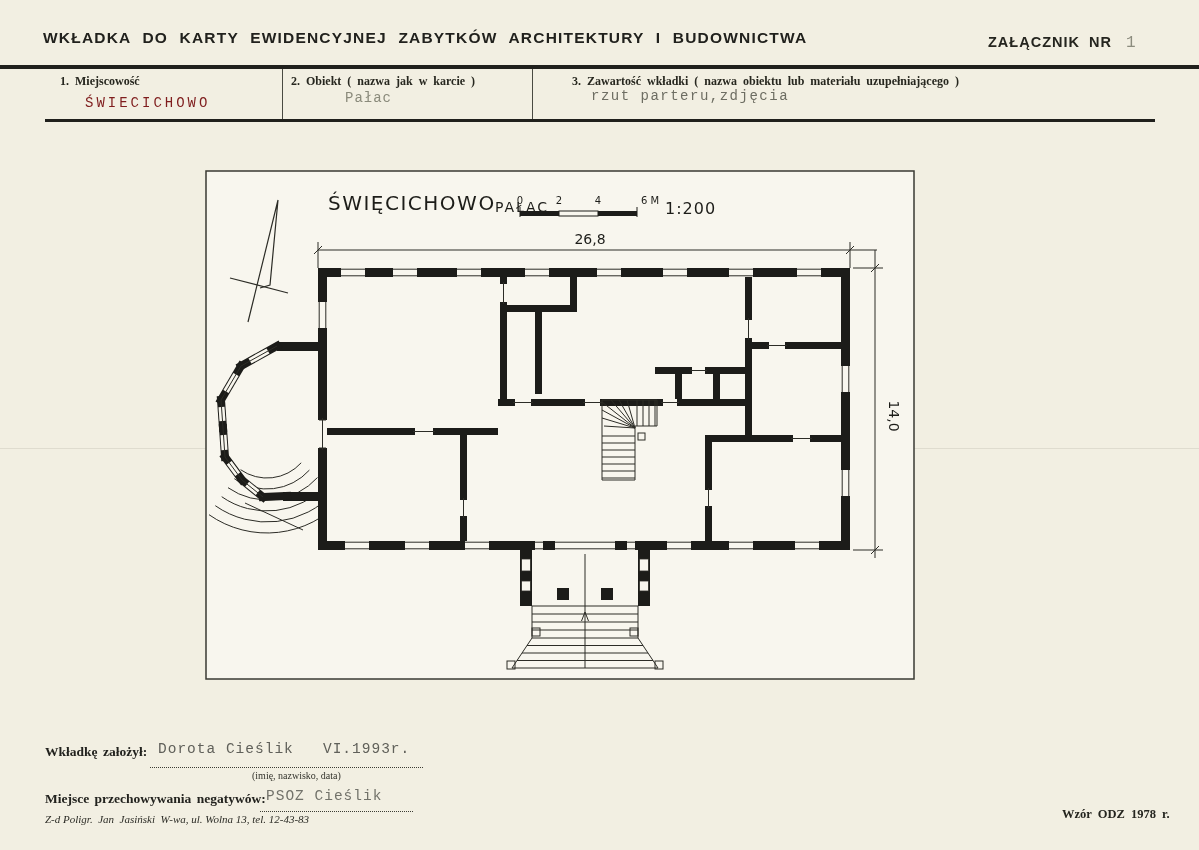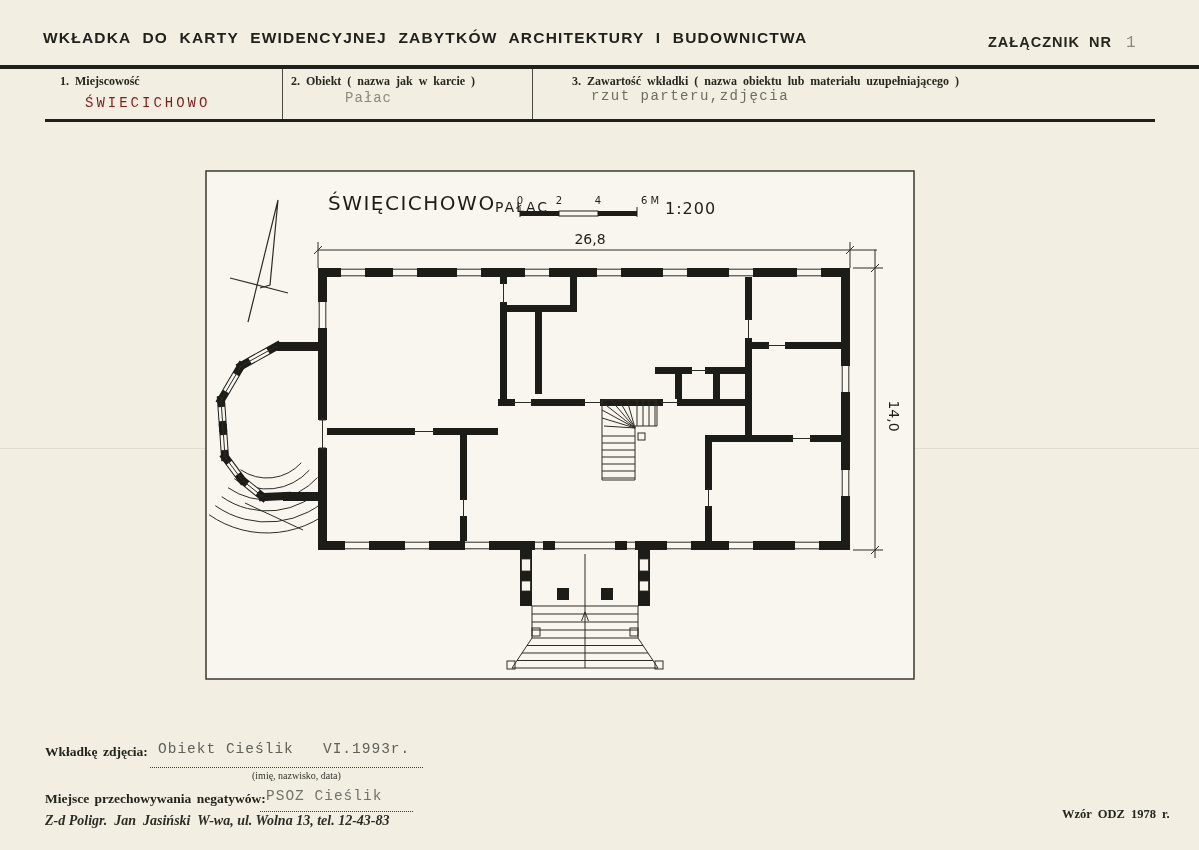--- a/index.html
+++ b/index.html
@@ -44,21 +44,21 @@
   
   .sheet{position:absolute;left:205px;top:170px;width:710px;height:510px;}
   
   .founder{position:absolute;left:45px;top:744px;font-size:13.5px;font-weight:bold;word-spacing:2px;}
   .founder-line{position:absolute;left:150px;top:751px;width:273px;border-bottom:1.6px dotted #3c3c34;height:16px;}
   .founder-val{position:absolute;left:158px;top:742px;font-family:"Liberation Mono",monospace;white-space:pre;font-size:14.5px;letter-spacing:1px;color:#60605a;}
   .founder-hint{position:absolute;left:252px;top:770px;font-size:10px;color:#33332c;}
   .negatives{position:absolute;left:45px;top:791px;font-size:13.5px;font-weight:bold;word-spacing:2px;}
   .neg-line{position:absolute;left:260px;top:797px;width:153px;border-bottom:1.6px dotted #3c3c34;height:14px;}
   .neg-val{position:absolute;left:266px;top:789px;font-family:"Liberation Mono",monospace;white-space:pre;font-size:14.5px;letter-spacing:1px;color:#72726a;}
-  .printer{position:absolute;left:45px;top:813px;font-style:italic;font-size:14px;white-space:pre;color:#2c2c26;font-weight:bold;}
+  .printer{position:absolute;left:45px;top:813px;font-style:italic;font-size:11px;white-space:pre;color:#2c2c26;}
   .template-note{position:absolute;left:1062px;top:807px;font-size:12.5px;font-weight:bold;word-spacing:3px;color:#25251f;}
   svg text{font-family:"DejaVu Sans", sans-serif;fill:#1d1d19;}
 </style>
 </head>
 <body>
 
 <div class="page">
   <div class="crease"></div>
 
   <div class="hdr-title">WKŁADKA DO KARTY EWIDENCYJNEJ ZABYTKÓW ARCHITEKTURY I BUDOWNICTWA</div>
@@ -291,23 +291,23 @@
         <rect x="450" y="491" width="8" height="8"></rect>
       </g>
 
       <g stroke="#2c2c26" stroke-width="1" fill="none">
         <line x1="380" y1="384" x2="380" y2="498"></line>
         <path d="M380,442 L376.5,451 M380,442 L383.5,451"></path>
       </g>
     </g>
   </svg>
 
-  <div class="founder">Wkładkę zdjęcia:</div>
+  <div class="founder">Wkładkę założył:</div>
   <div class="founder-line"></div>
-  <div class="founder-val typed">Obiekt Cieślik   VI.1993r.</div>
+  <div class="founder-val typed">Dorota Cieślik   VI.1993r.</div>
   <div class="founder-hint">(imię, nazwisko, data)</div>
 
   <div class="negatives">Miejsce przechowywania negatywów:</div>
   <div class="neg-line"></div>
   <div class="neg-val typed">PSOZ Cieślik</div>
 
   <div class="printer">Z-d Poligr.  Jan  Jasiński  W-wa, ul. Wolna 13, tel. 12-43-83</div>
   <div class="template-note">Wzór ODZ 1978 r.</div>
 </div>
 

